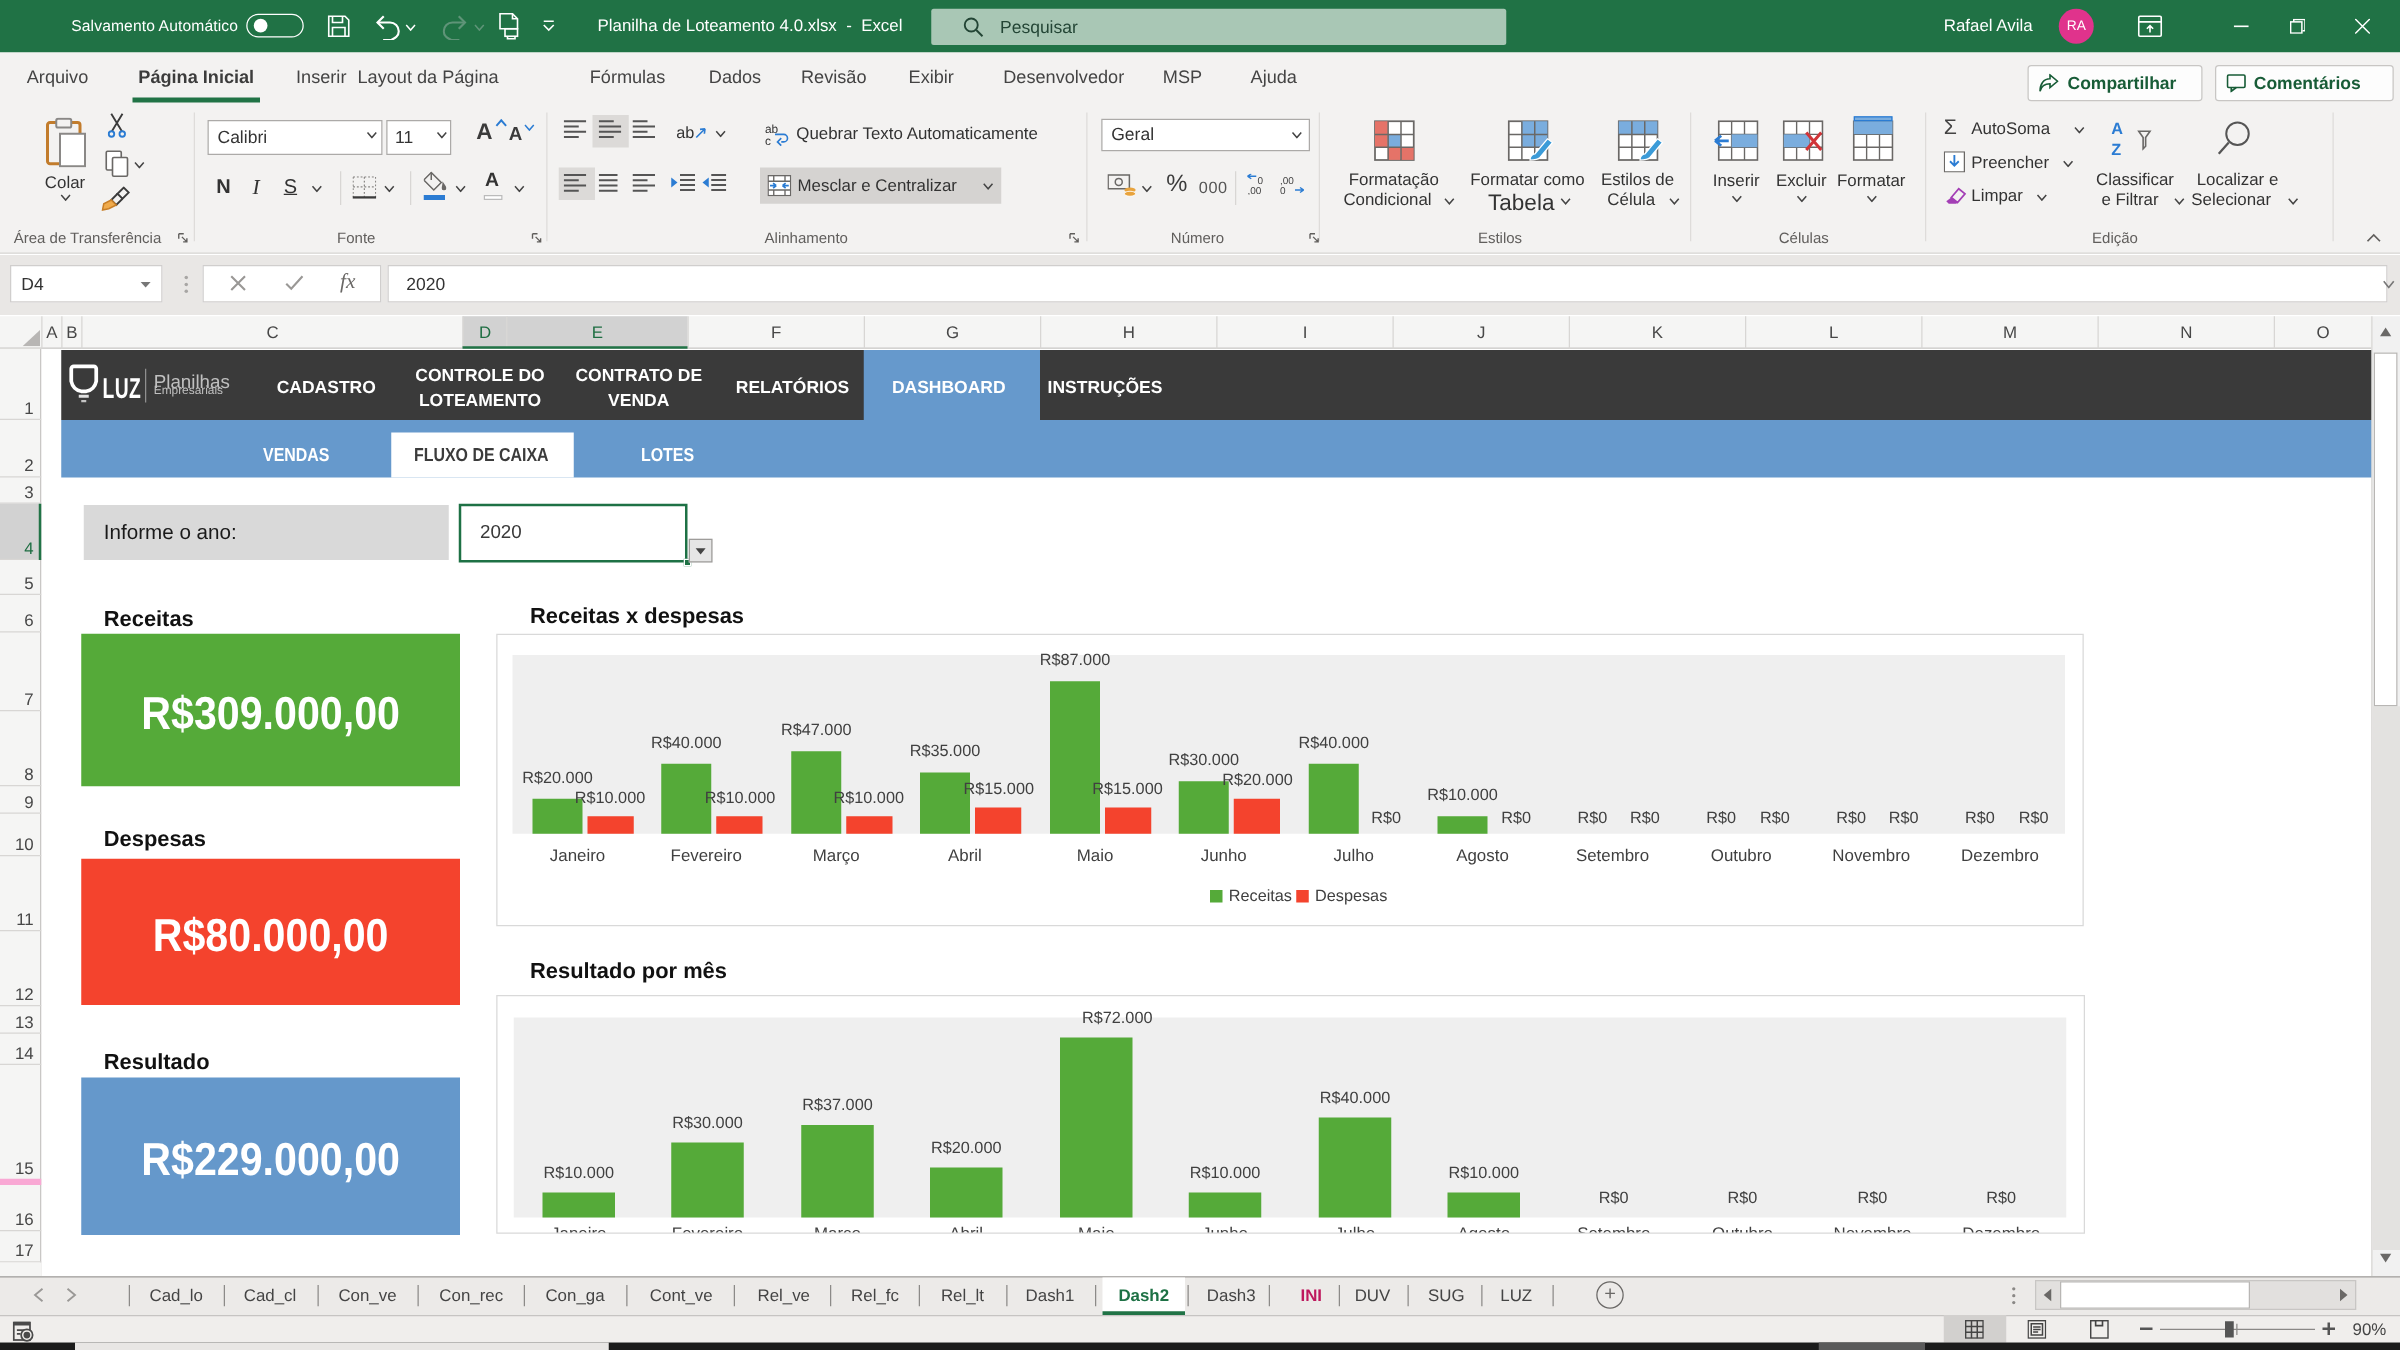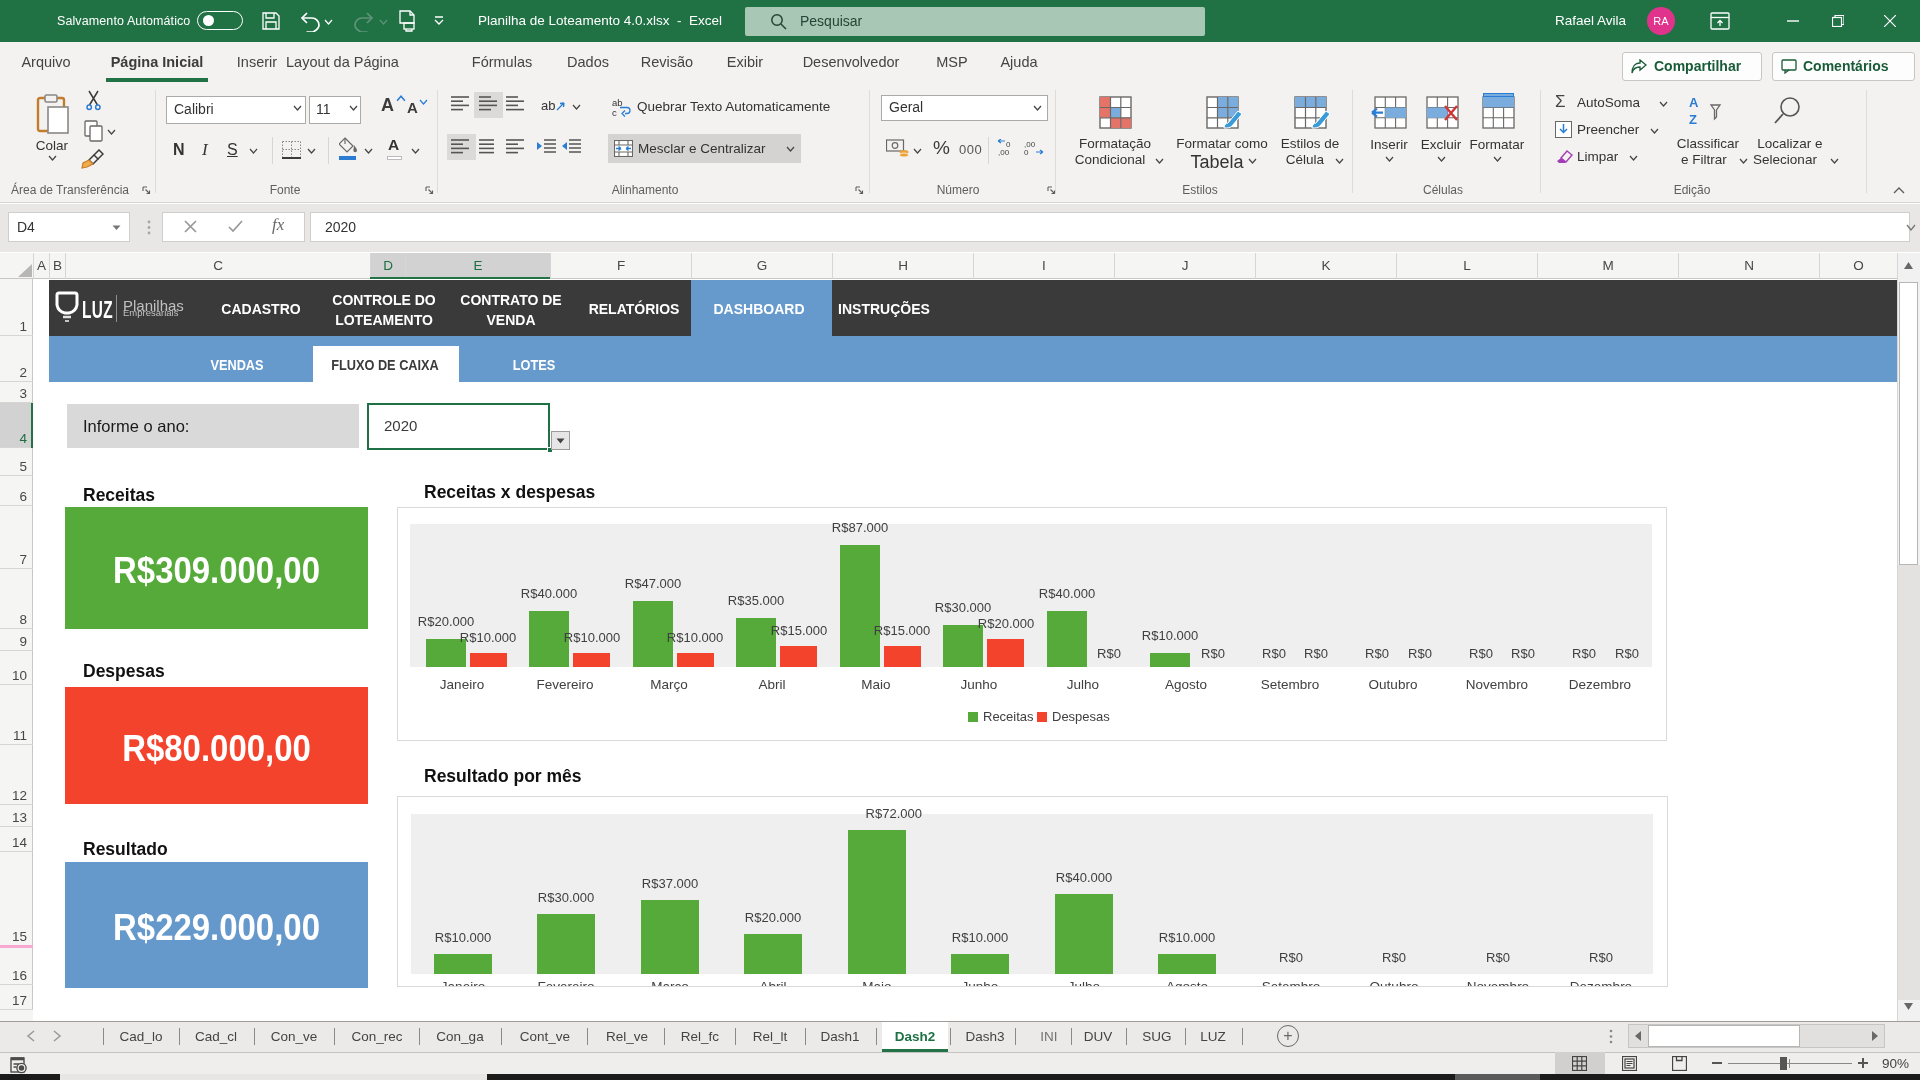--- a/index.html
+++ b/index.html
@@ -77,21 +77,21 @@
 <div class="a" style="left:0;top:42px;width:1920px;height:42px;background:#f3f2f1"></div>
 <div class="a" style="left:-34px;top:54px;width:160px;text-align:center;font-size:14.5px;color:#444;font-weight:normal;white-space:nowrap;line-height:1.15;">Arquivo</div>
 <div class="a" style="left:77px;top:54px;width:160px;text-align:center;font-size:14.5px;color:#3c3c3c;font-weight:bold;white-space:nowrap;line-height:1.15;">Página Inicial</div>
 <div class="a" style="left:177px;top:54px;width:160px;text-align:center;font-size:14.5px;color:#444;font-weight:normal;white-space:nowrap;line-height:1.15;">Inserir</div>
 <div class="a" style="left:286px;top:54px;width:160px;text-align:left;font-size:14.5px;color:#444;font-weight:normal;white-space:nowrap;line-height:1.15;">Layout da Página</div>
 <div class="a" style="left:422px;top:54px;width:160px;text-align:center;font-size:14.5px;color:#444;font-weight:normal;white-space:nowrap;line-height:1.15;">Fórmulas</div>
 <div class="a" style="left:508px;top:54px;width:160px;text-align:center;font-size:14.5px;color:#444;font-weight:normal;white-space:nowrap;line-height:1.15;">Dados</div>
 <div class="a" style="left:587px;top:54px;width:160px;text-align:center;font-size:14.5px;color:#444;font-weight:normal;white-space:nowrap;line-height:1.15;">Revisão</div>
 <div class="a" style="left:665px;top:54px;width:160px;text-align:center;font-size:14.5px;color:#444;font-weight:normal;white-space:nowrap;line-height:1.15;">Exibir</div>
 <div class="a" style="left:771px;top:54px;width:160px;text-align:center;font-size:14.5px;color:#444;font-weight:normal;white-space:nowrap;line-height:1.15;">Desenvolvedor</div>
-<div class="a" style="left:872px;top:54px;width:160px;text-align:center;font-size:14.5px;color:#444;font-weight:normal;white-space:nowrap;line-height:1.15;">MSP</div>
+<div class="a" style="left:872px;top:54px;width:148px;text-align:center;font-size:14.5px;color:#444;font-weight:normal;white-space:nowrap;line-height:1.15;">MSP</div>
 <div class="a" style="left:939px;top:54px;width:160px;text-align:center;font-size:14.5px;color:#444;font-weight:normal;white-space:nowrap;line-height:1.15;">Ajuda</div>
 <div class="a" style="left:106px;top:78px;width:102px;height:4px;background:#217346"></div>
 <div class="a" style="left:1622px;top:52px;width:140px;height:29px;border:1px solid #c8c6c4;border-radius:3px;background:#fdfdfd"></div>
 <svg class="a" style="left:1631px;top:59px" width="16" height="15" viewBox="0 0 16 15">
       <g fill="none" stroke="#185c37" stroke-width="1.3">
         <path d="M1 14 c1-4 4-6 8-6 v3 l6-5 -6-5 v3 c-5 0-8 4-8 10z"></path>
       </g>
     </svg>
 <div class="a" style="left:1654px;top:58px;font-size:14px;color:#185c37;font-weight:bold;white-space:nowrap;line-height:1.15;">Compartilhar</div>
 <div class="a" style="left:1772px;top:52px;width:143px;height:29px;border:1px solid #c8c6c4;border-radius:3px;background:#fdfdfd"></div>
@@ -524,21 +524,21 @@
 <div class="a" style="left:0;top:448px;width:33px;height:28px;background:transparent;border-bottom:1px solid #d8d6d4;color:#474747;font-size:13.5px;text-align:right;padding-right:6px;display:flex;align-items:flex-end;justify-content:flex-end;line-height:17px">5</div>
 <div class="a" style="left:0;top:476px;width:33px;height:30px;background:transparent;border-bottom:1px solid #d8d6d4;color:#474747;font-size:13.5px;text-align:right;padding-right:6px;display:flex;align-items:flex-end;justify-content:flex-end;line-height:17px">6</div>
 <div class="a" style="left:0;top:506px;width:33px;height:63px;background:transparent;border-bottom:1px solid #d8d6d4;color:#474747;font-size:13.5px;text-align:right;padding-right:6px;display:flex;align-items:flex-end;justify-content:flex-end;line-height:17px">7</div>
 <div class="a" style="left:0;top:569px;width:33px;height:60px;background:transparent;border-bottom:1px solid #d8d6d4;color:#474747;font-size:13.5px;text-align:right;padding-right:6px;display:flex;align-items:flex-end;justify-content:flex-end;line-height:17px">8</div>
 <div class="a" style="left:0;top:629px;width:33px;height:22px;background:transparent;border-bottom:1px solid #d8d6d4;color:#474747;font-size:13.5px;text-align:right;padding-right:6px;display:flex;align-items:flex-end;justify-content:flex-end;line-height:17px">9</div>
 <div class="a" style="left:0;top:651px;width:33px;height:34px;background:transparent;border-bottom:1px solid #d8d6d4;color:#474747;font-size:13.5px;text-align:right;padding-right:6px;display:flex;align-items:flex-end;justify-content:flex-end;line-height:17px">10</div>
 <div class="a" style="left:0;top:685px;width:33px;height:60px;background:transparent;border-bottom:1px solid #d8d6d4;color:#474747;font-size:13.5px;text-align:right;padding-right:6px;display:flex;align-items:flex-end;justify-content:flex-end;line-height:17px">11</div>
 <div class="a" style="left:0;top:745px;width:33px;height:60px;background:transparent;border-bottom:1px solid #d8d6d4;color:#474747;font-size:13.5px;text-align:right;padding-right:6px;display:flex;align-items:flex-end;justify-content:flex-end;line-height:17px">12</div>
 <div class="a" style="left:0;top:805px;width:33px;height:22px;background:transparent;border-bottom:1px solid #d8d6d4;color:#474747;font-size:13.5px;text-align:right;padding-right:6px;display:flex;align-items:flex-end;justify-content:flex-end;line-height:17px">13</div>
 <div class="a" style="left:0;top:827px;width:33px;height:25px;background:transparent;border-bottom:1px solid #d8d6d4;color:#474747;font-size:13.5px;text-align:right;padding-right:6px;display:flex;align-items:flex-end;justify-content:flex-end;line-height:17px">14</div>
-<div class="a" style="left:0;top:852px;width:33px;height:96px;background:transparent;border-bottom:3px solid #f9a8d4;color:#474747;font-size:13.5px;text-align:right;padding-right:6px;display:flex;align-items:flex-end;justify-content:flex-end;line-height:17px">15</div>
+<div class="a" style="left:0;top:852px;width:33px;height:96px;background:transparent;border-bottom:5px solid #f9a8d4;color:#474747;font-size:13.5px;text-align:right;padding-right:6px;display:flex;align-items:flex-end;justify-content:flex-end;line-height:17px">15</div>
 <div class="a" style="left:0;top:948px;width:33px;height:37px;background:transparent;border-bottom:1px solid #d8d6d4;color:#474747;font-size:13.5px;text-align:right;padding-right:6px;display:flex;align-items:flex-end;justify-content:flex-end;line-height:17px">16</div>
 <div class="a" style="left:0;top:985px;width:33px;height:25px;background:transparent;border-bottom:1px solid #d8d6d4;color:#474747;font-size:13.5px;text-align:right;padding-right:6px;display:flex;align-items:flex-end;justify-content:flex-end;line-height:17px">17</div>
 <div class="a" style="left:31px;top:403px;width:2px;height:45px;background:#217346"></div>
 <div class="a" style="left:0;top:1010px;width:33px;height:11px;background:#f5f5f4"></div>
 <div class="a" style="left:1897px;top:253px;width:23px;height:768px;background:#f1f1f1;border-left:1px solid #d8d6d4"></div>
 <svg class="a" style="left:1903px;top:261px" width="11" height="9" viewBox="0 0 11 9">
       <path d="M5.5 1 L10 8 L1 8 z" fill="#6a6866"></path>
     </svg>
 <div class="a" style="left:1898px;top:565px;width:22px;height:435px;background:#e3e2e0"></div>
 <div class="a" style="left:1899px;top:282px;width:19px;height:283px;background:#fff;border:1px solid #b8b6b4"></div>
@@ -713,21 +713,21 @@
 <div class="a" style="left:420px;top:1029px;width:80px;text-align:center;font-size:13.5px;color:#444;font-weight:normal;white-space:nowrap;line-height:1.15;">Con_ga</div>
 <div class="a" style="left:505px;top:1029px;width:80px;text-align:center;font-size:13.5px;color:#444;font-weight:normal;white-space:nowrap;line-height:1.15;">Cont_ve</div>
 <div class="a" style="left:587px;top:1029px;width:80px;text-align:center;font-size:13.5px;color:#444;font-weight:normal;white-space:nowrap;line-height:1.15;">Rel_ve</div>
 <div class="a" style="left:660px;top:1029px;width:80px;text-align:center;font-size:13.5px;color:#444;font-weight:normal;white-space:nowrap;line-height:1.15;">Rel_fc</div>
 <div class="a" style="left:730px;top:1029px;width:80px;text-align:center;font-size:13.5px;color:#444;font-weight:normal;white-space:nowrap;line-height:1.15;">Rel_lt</div>
 <div class="a" style="left:800px;top:1029px;width:80px;text-align:center;font-size:13.5px;color:#444;font-weight:normal;white-space:nowrap;line-height:1.15;">Dash1</div>
 <div class="a" style="left:882px;top:1022px;width:66px;height:30px;background:#fff"></div>
 <div class="a" style="left:875px;top:1029px;width:80px;text-align:center;font-size:13.5px;color:#1e7145;font-weight:bold;white-space:nowrap;line-height:1.15;">Dash2</div>
 <div class="a" style="left:882px;top:1049px;width:66px;height:3px;background:#217346"></div>
 <div class="a" style="left:945px;top:1029px;width:80px;text-align:center;font-size:13.5px;color:#444;font-weight:normal;white-space:nowrap;line-height:1.15;">Dash3</div>
-<div class="a" style="left:1004px;top:1029px;width:80px;text-align:center;font-size:13.5px;color:#737373;font-weight:normal;white-space:nowrap;line-height:1.15;padding-left:10px;">INI</div>
+<div class="a" style="left:1004px;top:1029px;width:80px;text-align:center;font-size:13.5px;color:#be185d;font-weight:bold;white-space:nowrap;line-height:1.15;padding-left:10px;">INI</div>
 <div class="a" style="left:1058px;top:1029px;width:80px;text-align:center;font-size:13.5px;color:#444;font-weight:normal;white-space:nowrap;line-height:1.15;">DUV</div>
 <div class="a" style="left:1117px;top:1029px;width:80px;text-align:center;font-size:13.5px;color:#444;font-weight:normal;white-space:nowrap;line-height:1.15;">SUG</div>
 <div class="a" style="left:1173px;top:1029px;width:80px;text-align:center;font-size:13.5px;color:#444;font-weight:normal;white-space:nowrap;line-height:1.15;">LUZ</div>
 <div class="a" style="left:1277px;top:1025px;width:22px;height:22px;border:1.5px solid #6a6866;border-radius:50%;color:#6a6866;font-size:16px;text-align:center;line-height:20px">+</div>
 <svg class="a" style="left:1609px;top:1029px" width="4" height="15" viewBox="0 0 4 15">
       <g fill="#8a8886">
         <circle cx="2" cy="2" r="1.3"></circle>
         <circle cx="2" cy="7.5" r="1.3"></circle>
         <circle cx="2" cy="13" r="1.3"></circle>
       </g>

